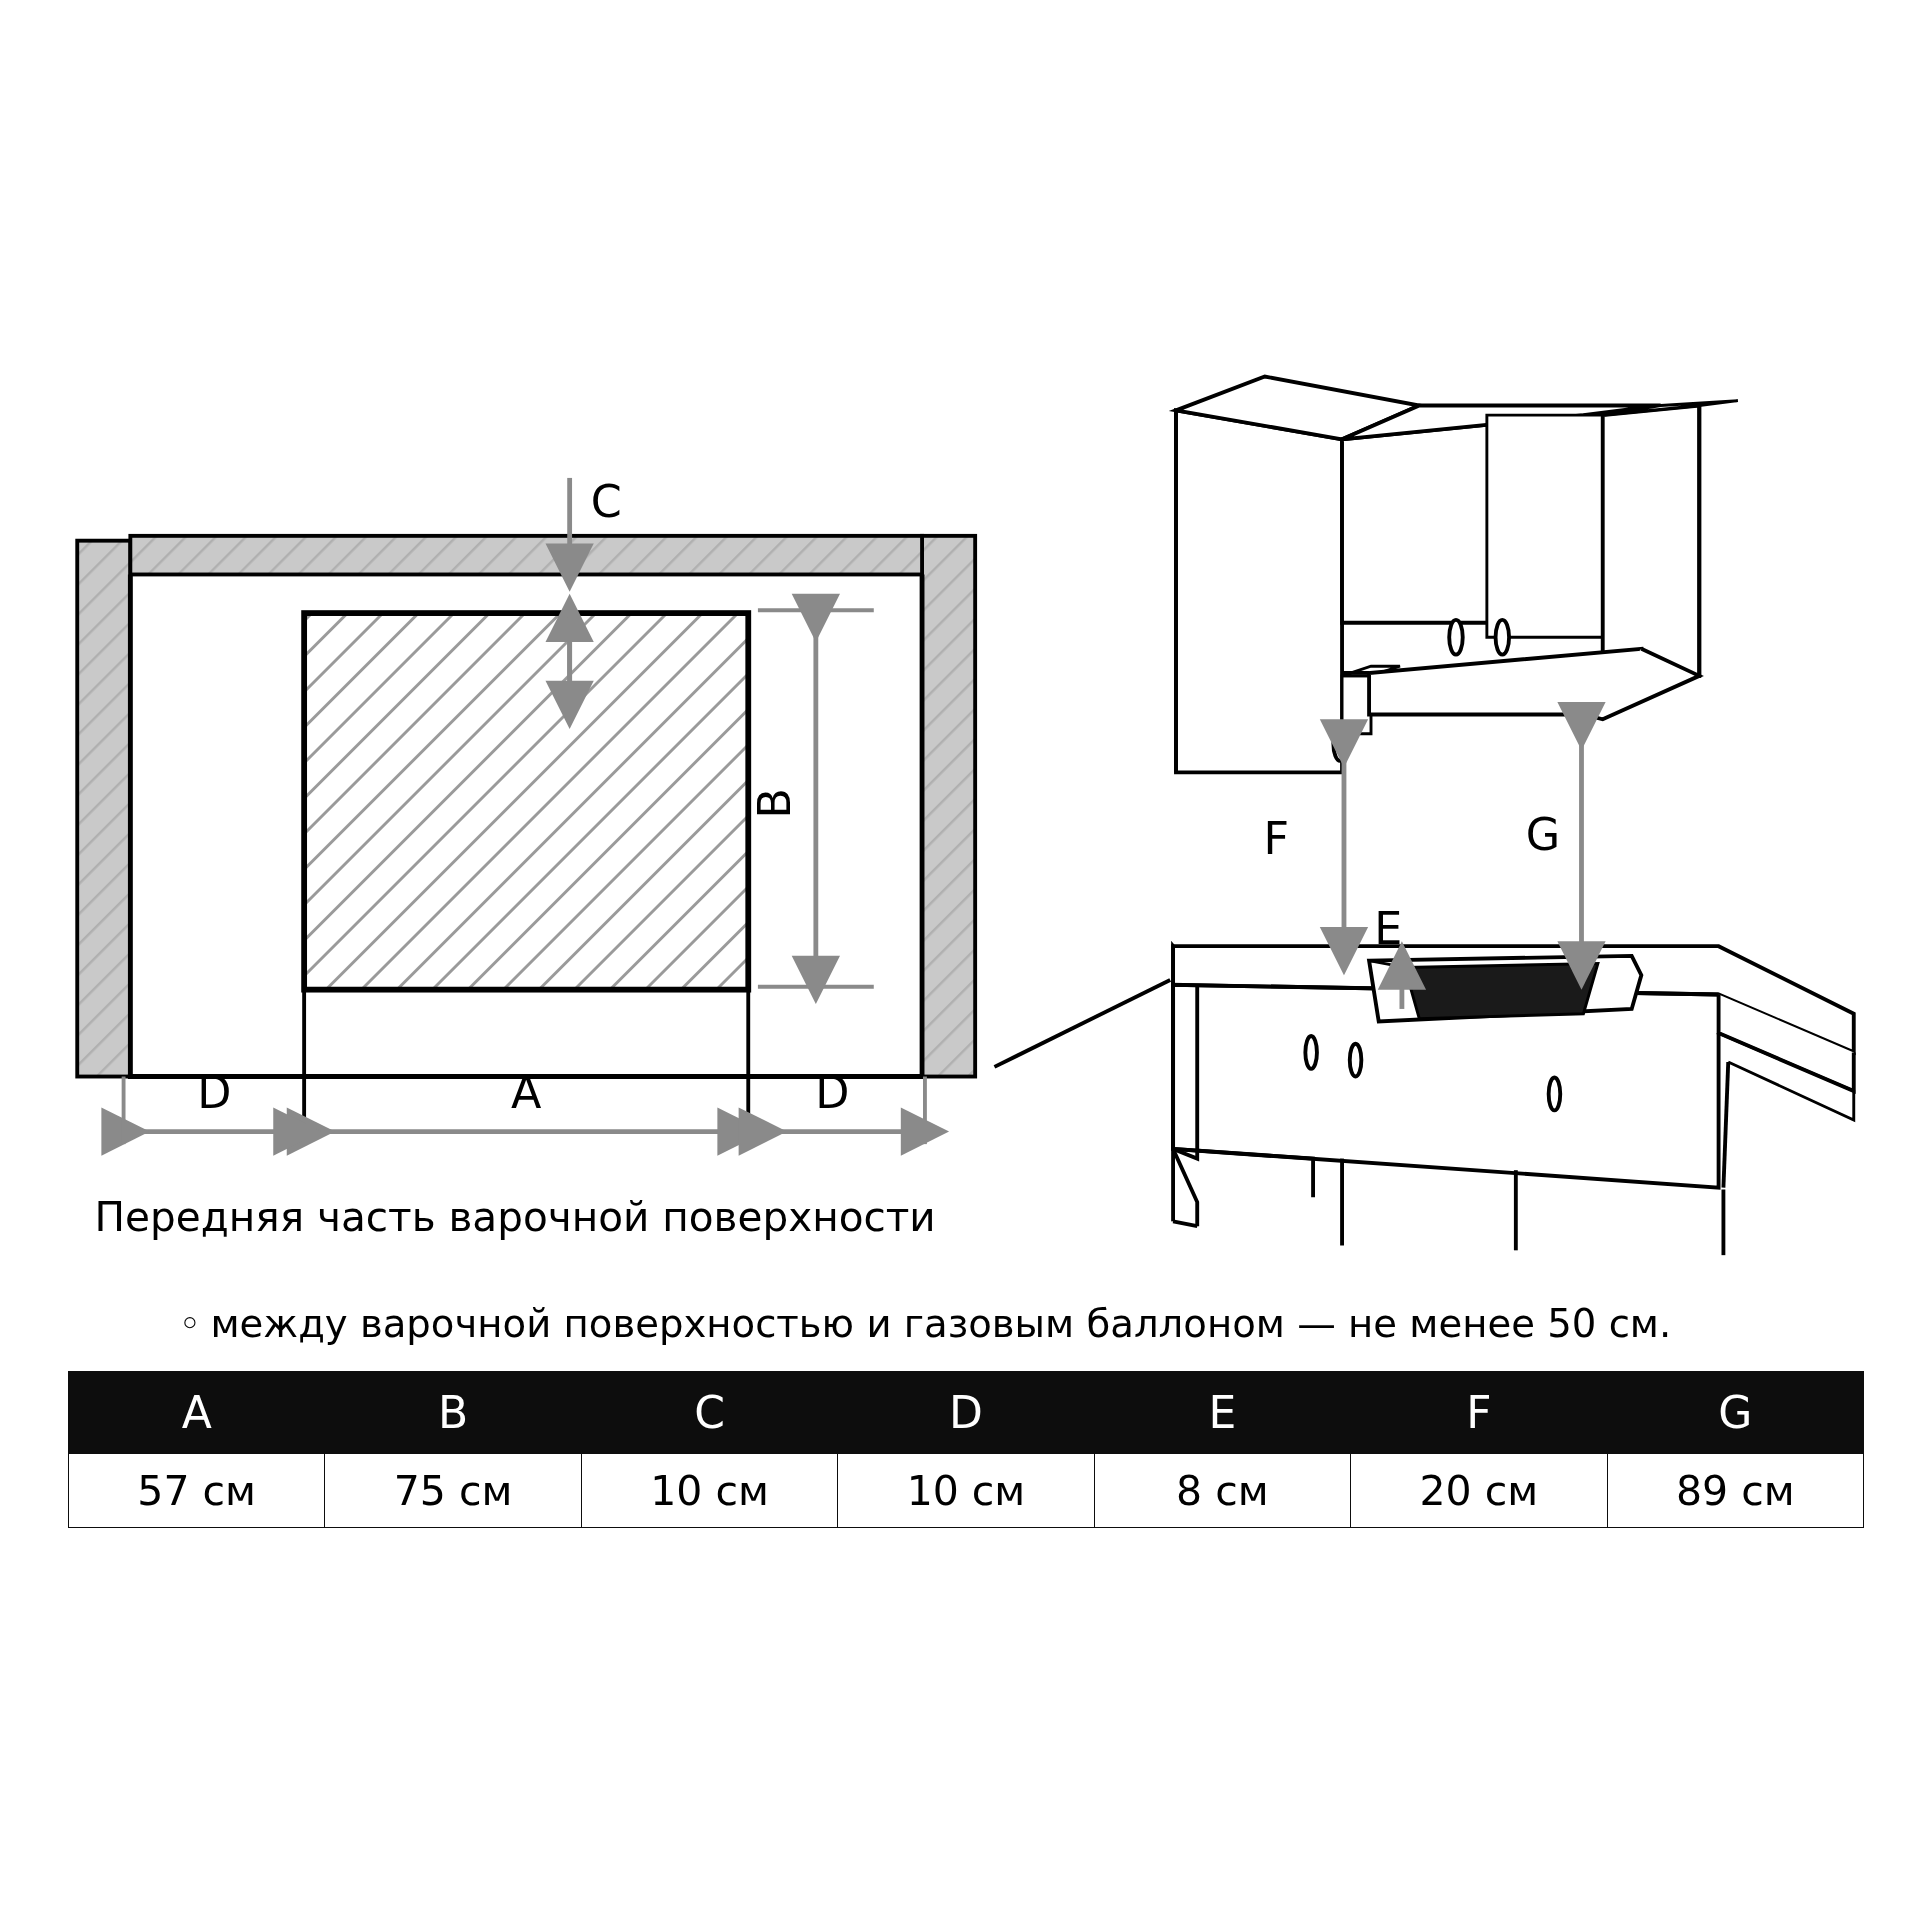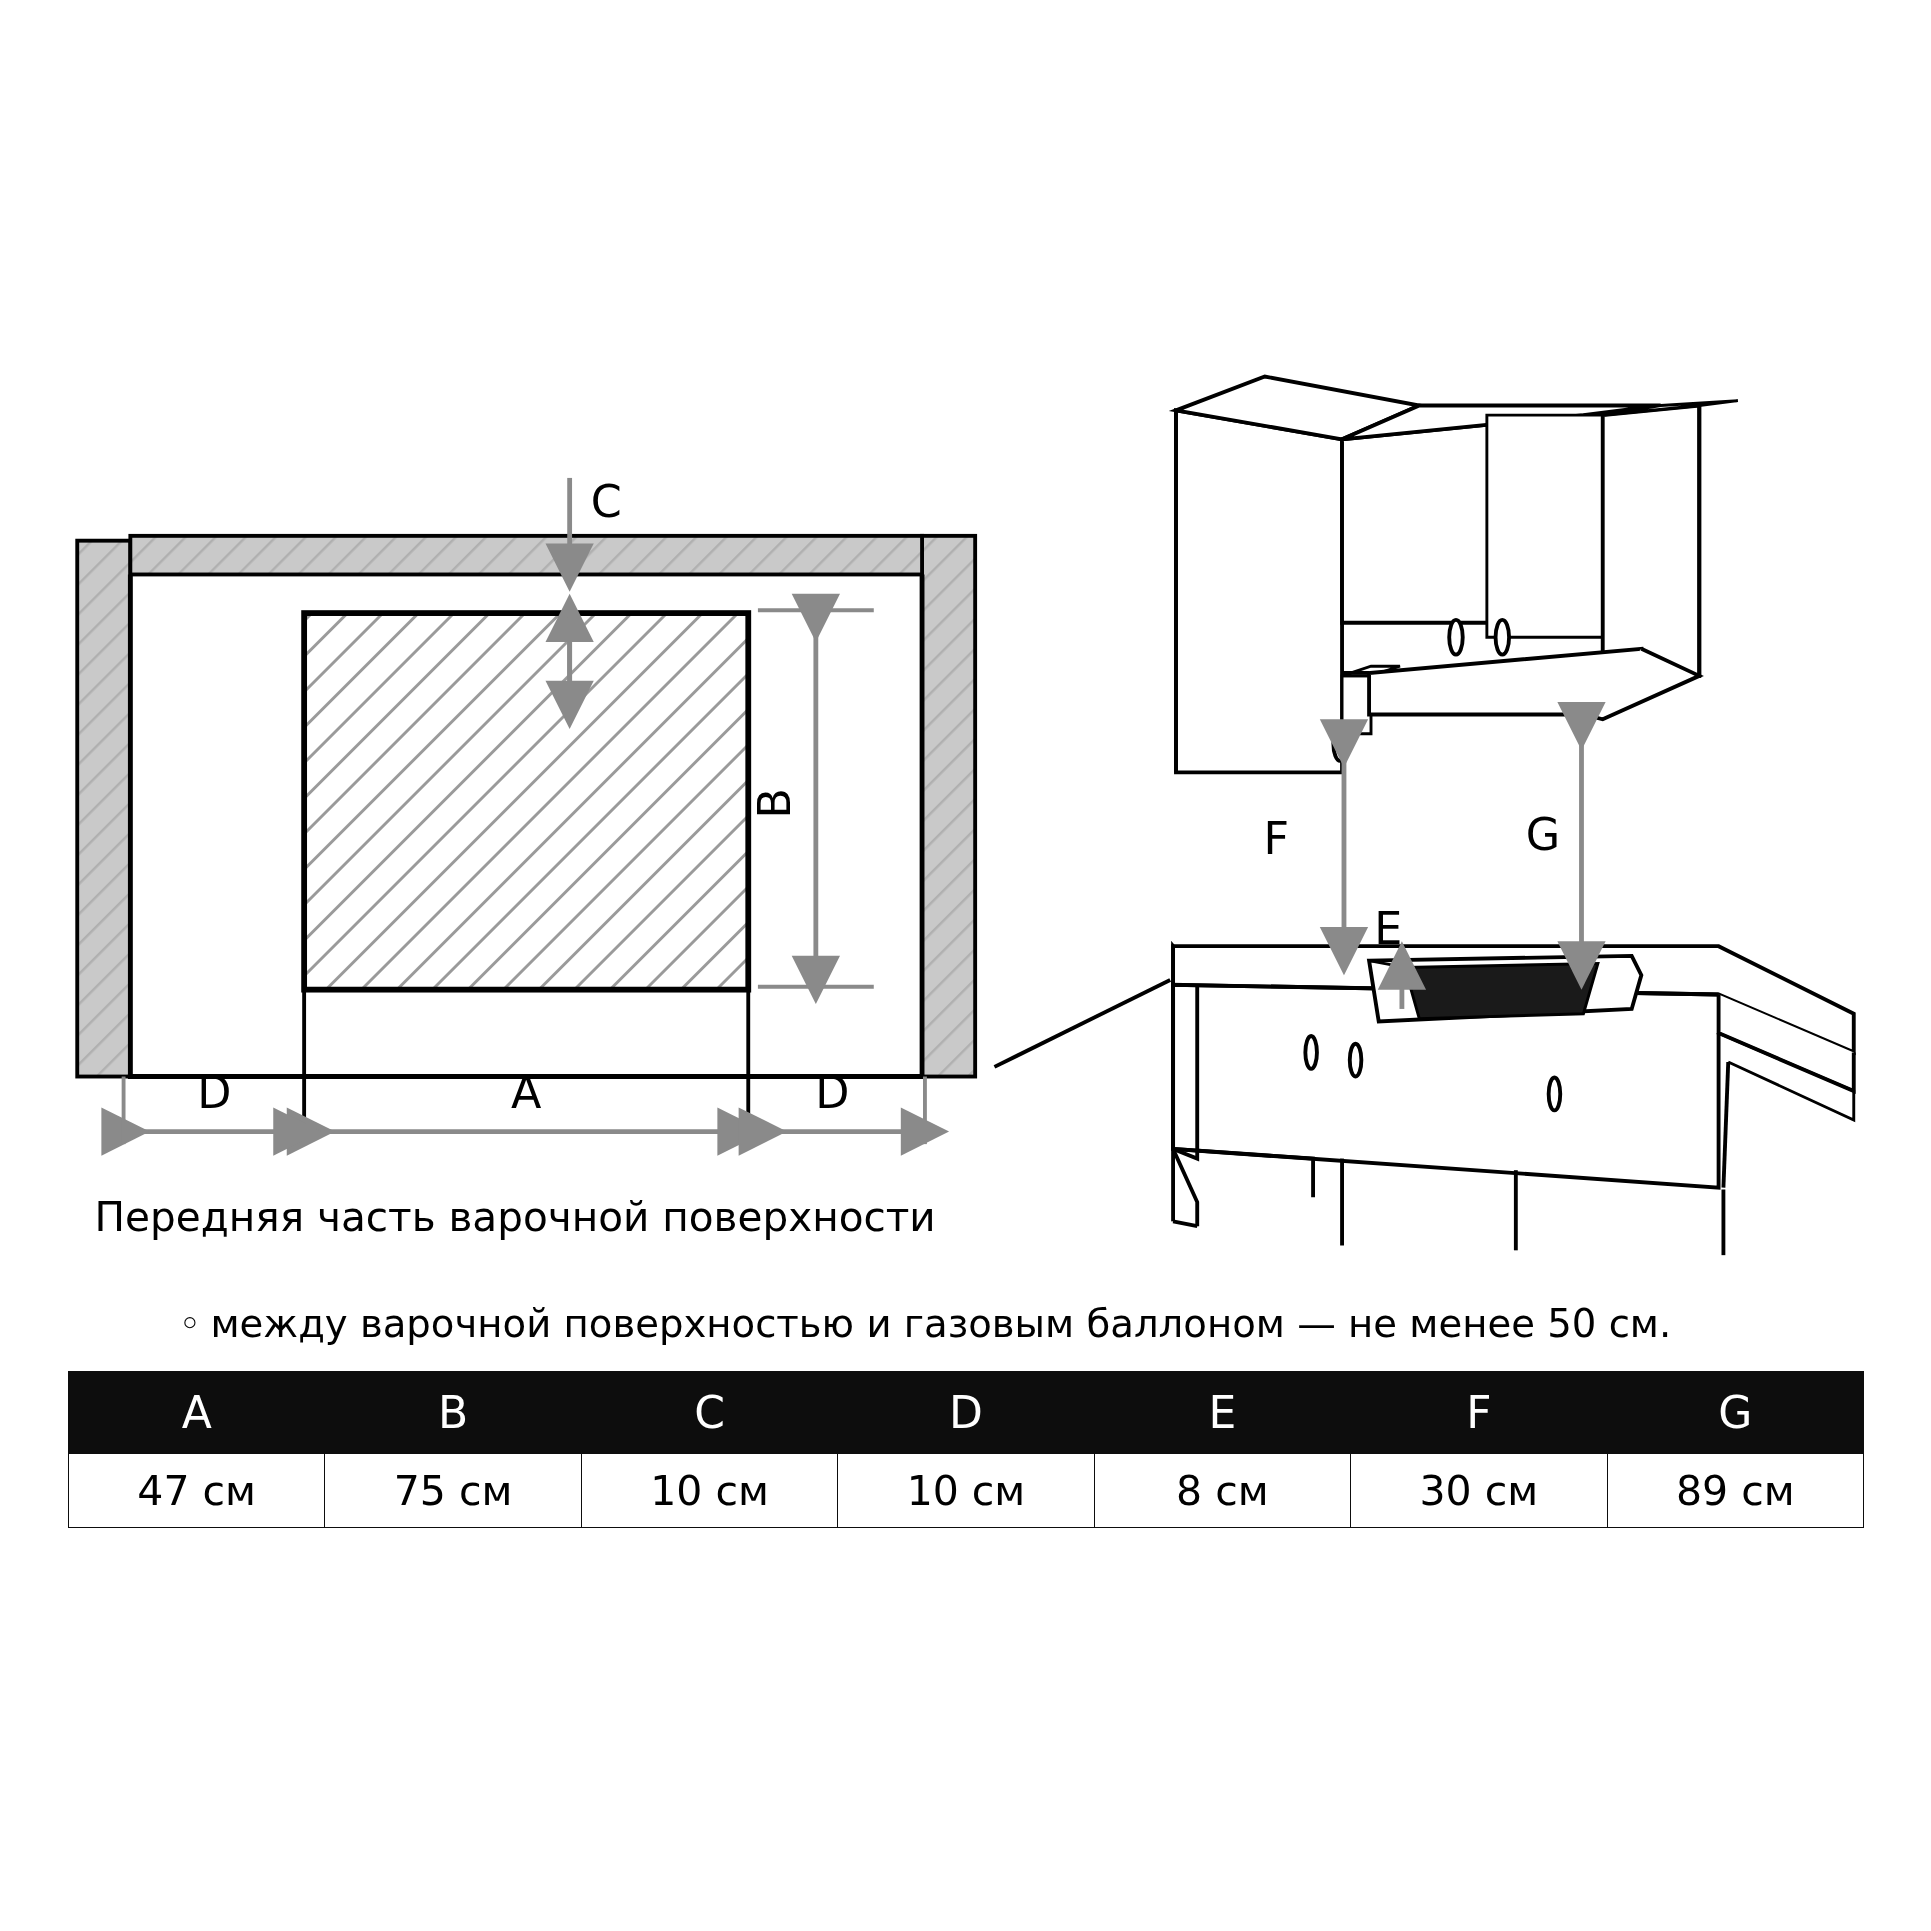--- a/index.html
+++ b/index.html
@@ -215,25 +215,25 @@
         <th>B</th>
         <th>C</th>
         <th>D</th>
         <th>E</th>
         <th>F</th>
         <th>G</th>
       </tr>
     </thead>
     <tbody>
       <tr class="values">
-        <td>47 см</td>
+        <td>57 см</td>
         <td>75 см</td>
         <td>10 см</td>
         <td>10 см</td>
         <td>8 см</td>
-        <td>30 см</td>
+        <td>20 см</td>
         <td>89 см</td>
       </tr>
     </tbody>
   </table>
 
 </div>
 
 
 </body></html>

